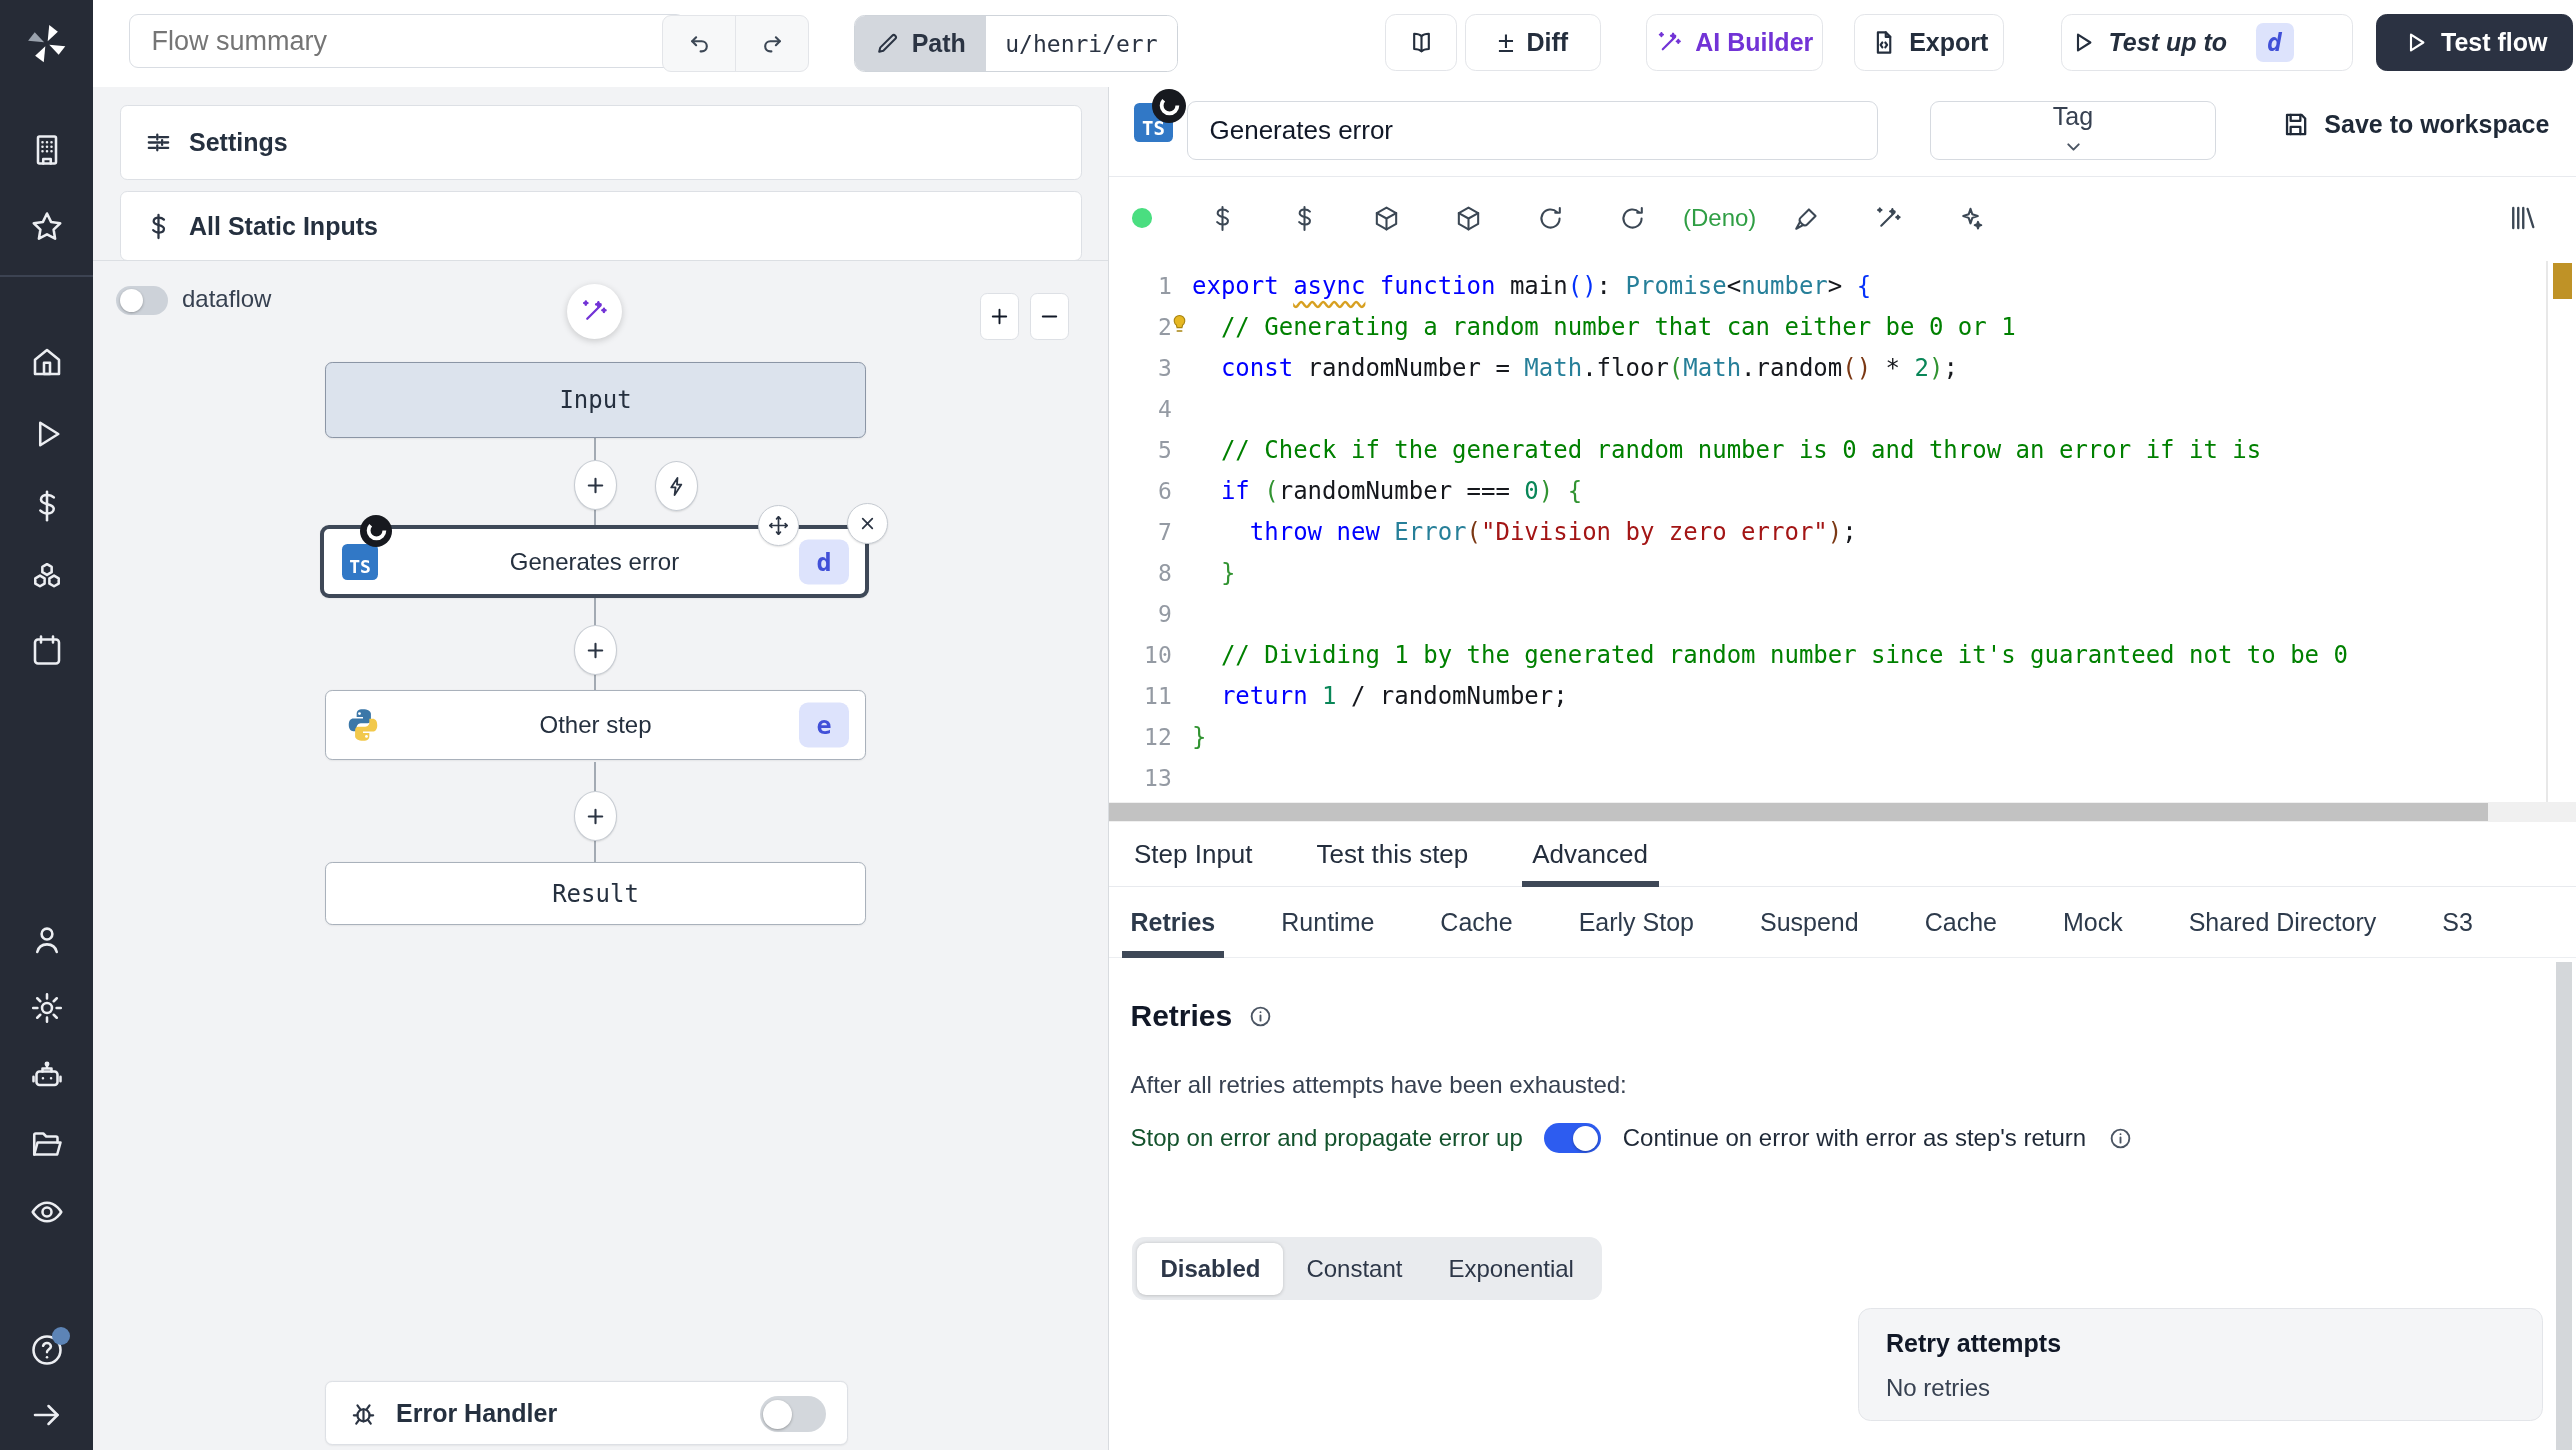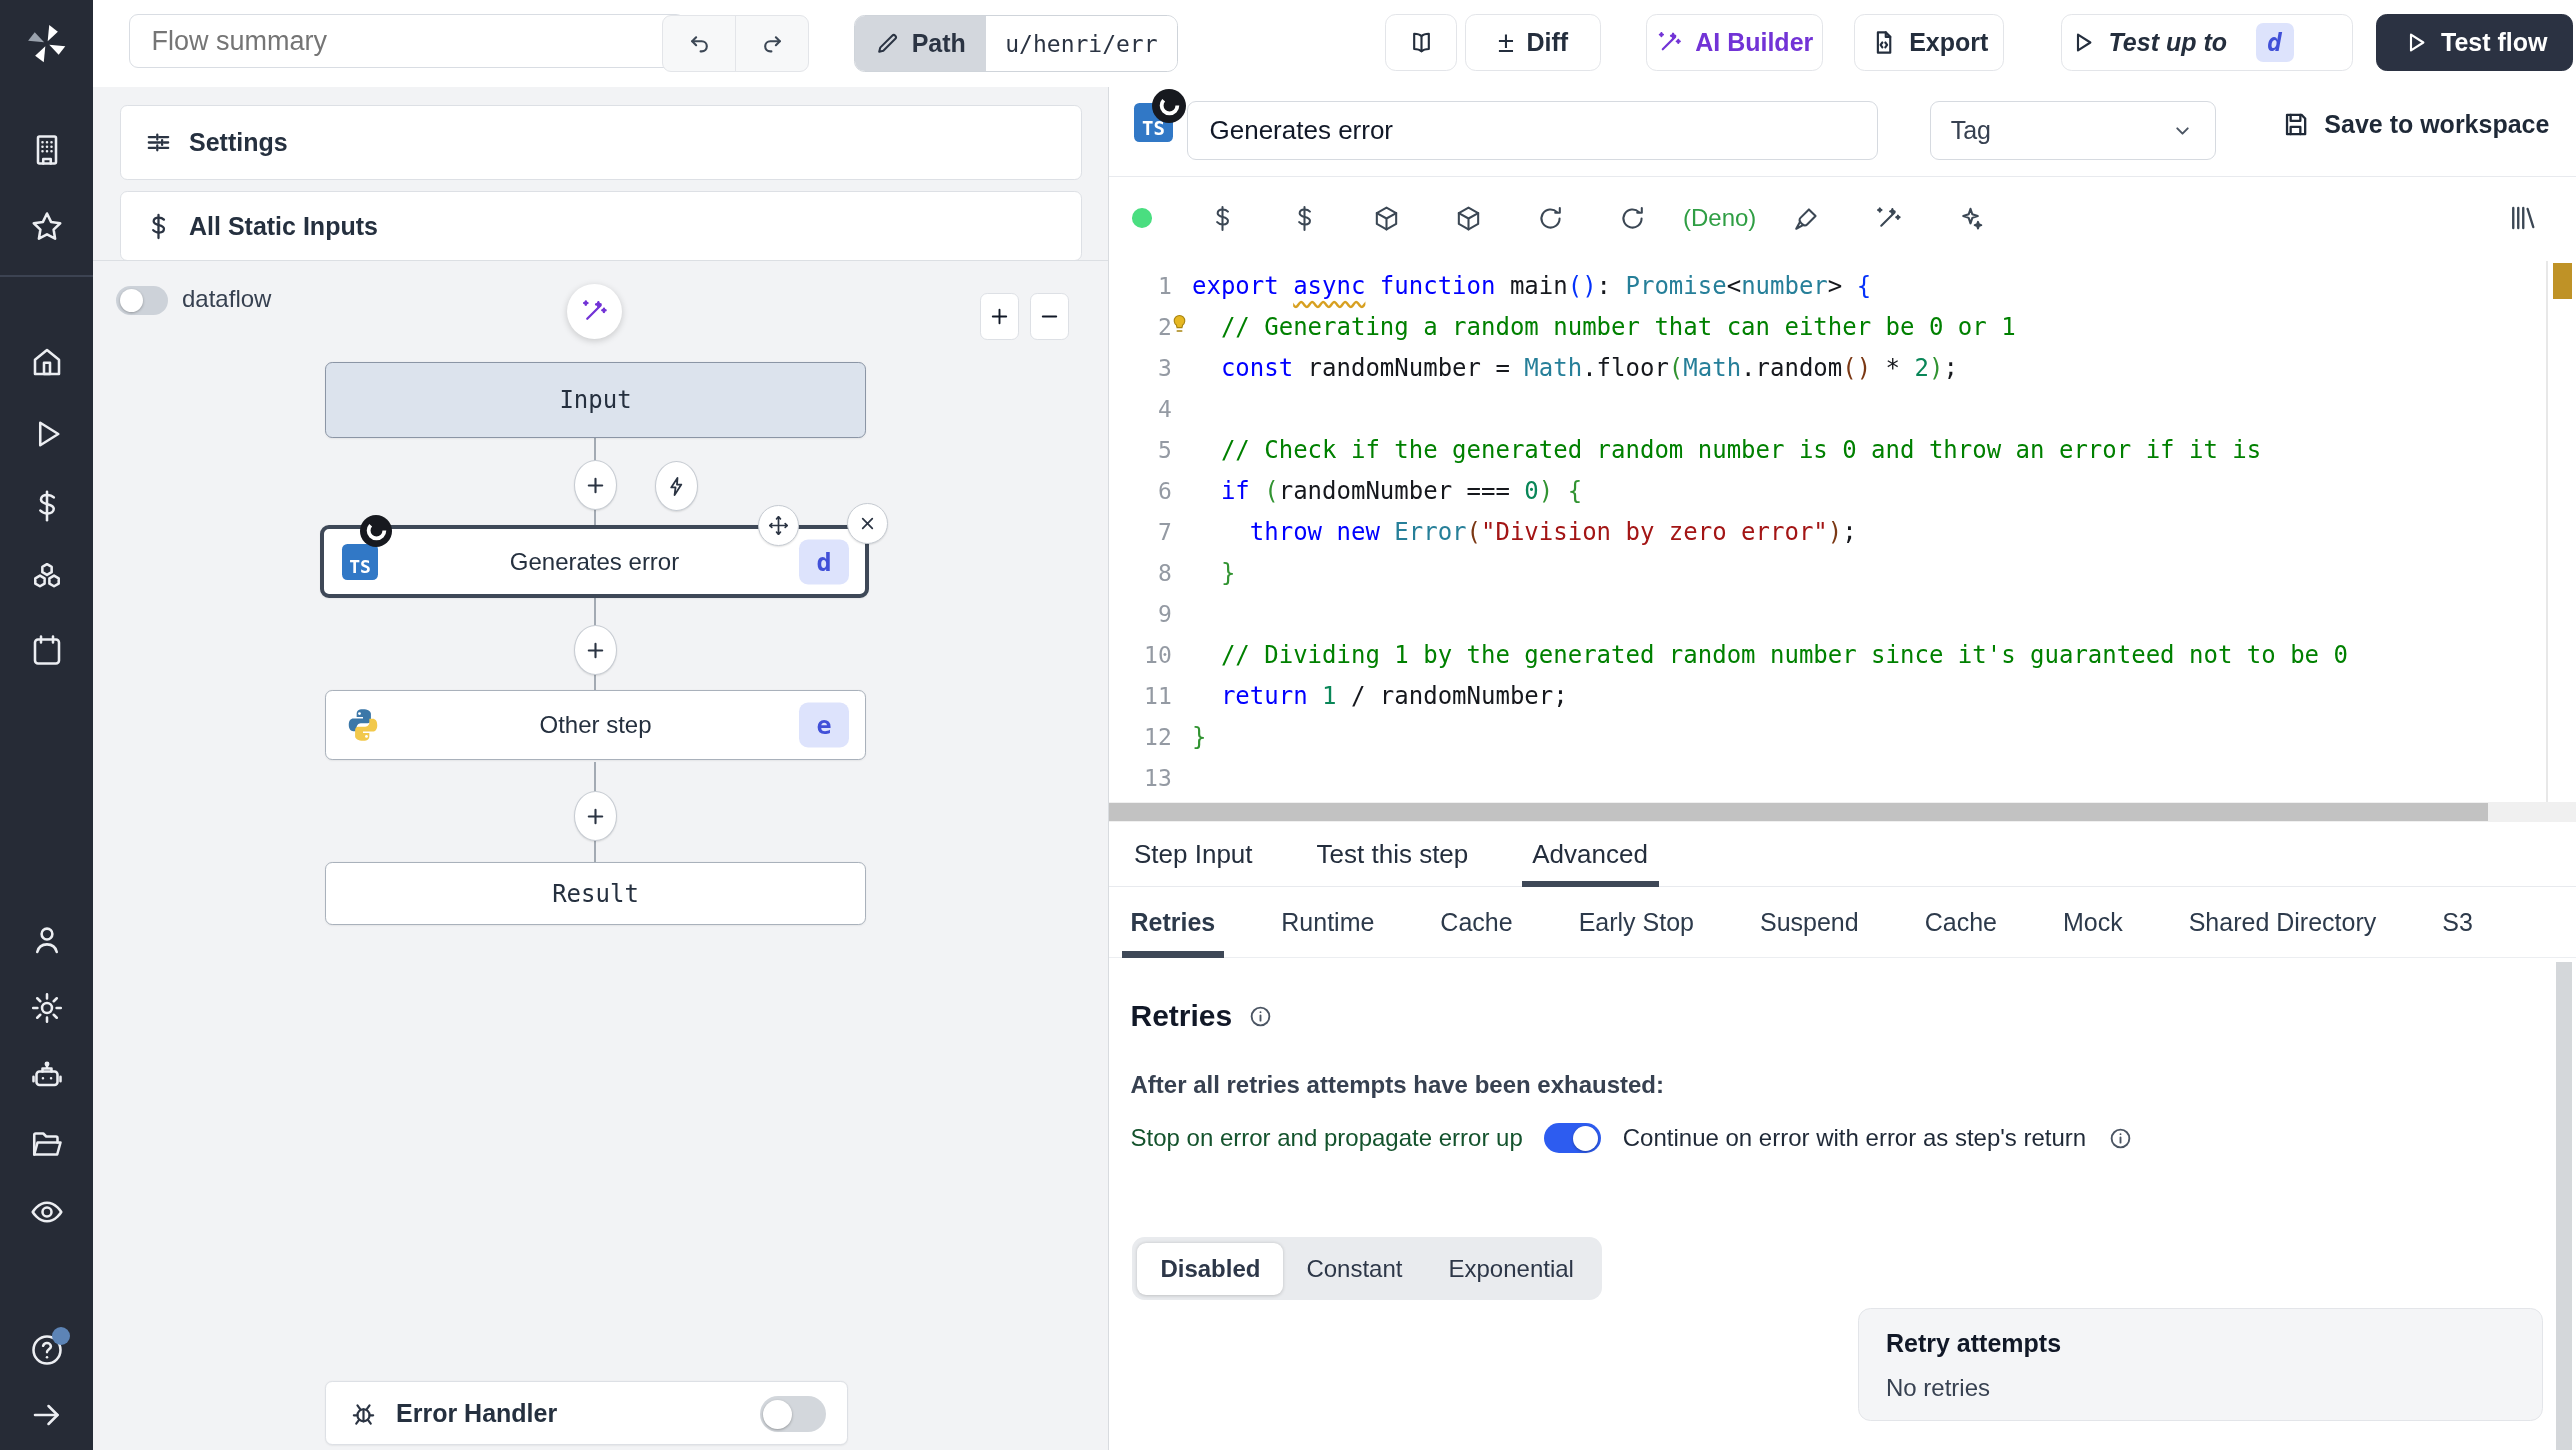--- a/index.html
+++ b/index.html
@@ -69,21 +69,21 @@
   .wand-fab{position:absolute;width:55px;height:55px;border-radius:50%;background:#fff;box-shadow:0 1.8px 7.2px rgba(0,0,0,.18);
             display:flex;align-items:center;justify-content:center;color:#7233d6;cursor:pointer;}
   .wand-fab svg{width:29px;height:29px;}
 
   
   .right-panel{position:absolute;left:1109px;top:87px;right:0;bottom:0;background:#fff;}
   .step-header{position:absolute;left:0;top:0;right:0;height:89px;border-bottom:1.8px solid #e8eaee;}
   .name-input{position:absolute;left:78px;top:14.3px;width:691px;height:59px;border:1.8px solid #d6dae0;border-radius:9px;
               font-family:"Liberation Sans",sans-serif;font-size:26px;color:#111827;padding:0 21.5px;outline:none;box-sizing:border-box;}
   .tag-select{position:absolute;left:821px;top:14.3px;width:286px;height:59px;border:1.8px solid #d6dae0;border-radius:9px;
-              display:flex;align-items:center;justify-content:space-between;padding:0 19.7px;font-size:25px;color:#374151;cursor:pointer;box-sizing:border-box;}
+              display:flex;align-items:center;justify-content:space-between;padding:0 19.7px;font-size:25px;color:#374151;cursor:pointer;box-sizing:border-box;flex-direction:column;}
   .tag-select svg{width:25px;height:25px;color:#4b5563;}
   .save-ws{position:absolute;left:1172px;top:23px;display:flex;align-items:center;gap:14.3px;font-size:25px;font-weight:700;color:#1f2937;cursor:pointer;}
   .save-ws svg{width:29px;height:29px;}
 
   .ed-toolbar{position:absolute;left:0;top:89px;right:0;height:84px;display:flex;align-items:center;gap:0;padding-left:14.3px;}
   .ed-tool{width:82px;display:flex;align-items:center;justify-content:center;color:#3b4754;cursor:pointer;}
   .ed-tool svg{width:29px;height:29px;}
   .ed-dot{width:19.7px;height:19.7px;border-radius:50%;background:#4ade80;margin:0 30px 0 9px;}
   .deno{font-size:24px;color:#2f9e44;font-weight:400;padding:0 9px;white-space:nowrap;}
   .lib-icon{position:absolute;right:39px;top:116px;color:#3b4754;cursor:pointer;}
@@ -113,21 +113,21 @@
   .tabs{position:absolute;left:0;top:735px;right:0;height:65px;border-bottom:1.8px solid #e8eaee;display:flex;align-items:center;gap:64px;padding-left:25px;box-sizing:border-box;background:#fff;}
   .tab{position:relative;font-size:26px;color:#242e3d;height:65px;display:flex;align-items:center;cursor:pointer;}
   .tab.active::after{content:"";position:absolute;left:-10.7px;right:-10.7px;bottom:0;height:5.4px;background:#3e4857;}
   .subtabs{position:absolute;left:0;top:801px;right:0;height:70px;border-bottom:1.8px solid #eceef1;display:flex;align-items:center;gap:66px;padding-left:21.5px;box-sizing:border-box;background:#fff;}
   .subtab{position:relative;font-size:25px;color:#2d3a4b;height:70px;display:flex;align-items:center;cursor:pointer;white-space:nowrap;}
   .subtab.active{font-weight:700;}
   .subtab.active::after{content:"";position:absolute;left:-9px;right:-9px;bottom:0;height:6.3px;background:#3e4857;}
 
   .rt-title{position:absolute;left:21.5px;top:912px;font-size:30px;font-weight:800;color:#111827;display:flex;align-items:center;gap:16px;}
   .rt-title svg{width:25px;height:25px;color:#4b5563;}
-  .rt-par{position:absolute;left:21.5px;top:984px;font-size:24px;color:#374151;font-weight:bold;}
+  .rt-par{position:absolute;left:21.5px;top:984px;font-size:24px;color:#374151;}
   .rt-toggle-row{position:absolute;left:21.5px;top:1036px;display:flex;align-items:center;gap:21.5px;}
   .rt-off{font-size:24px;color:#14532d;}
   .rt-on{font-size:24px;color:#1f2937;}
   .rt-toggle-row svg{width:25px;height:25px;color:#4b5563;}
   .seg{position:absolute;left:23px;top:1150px;height:63px;background:#e9ebee;border-radius:12.5px;display:flex;align-items:center;padding:5.4px;box-sizing:border-box;}
   .seg-btn{height:52px;padding:0 23px;display:flex;align-items:center;font-size:24px;color:#2d3748;border-radius:9px;cursor:pointer;white-space:nowrap;}
   .seg-btn.active{background:#fff;font-weight:700;box-shadow:0 0.9px 3.6px rgba(0,0,0,.18);}
   .retry-card{position:absolute;left:749px;top:1221px;width:685px;height:113px;background:#f4f5f7;border:1.8px solid #e3e5e9;border-radius:12.5px;box-sizing:border-box;padding:19.7px 27px;}
   .retry-card .t{font-size:25px;font-weight:700;color:#111827;}
   .retry-card .v{font-size:24px;color:#374151;margin-top:16px;}

